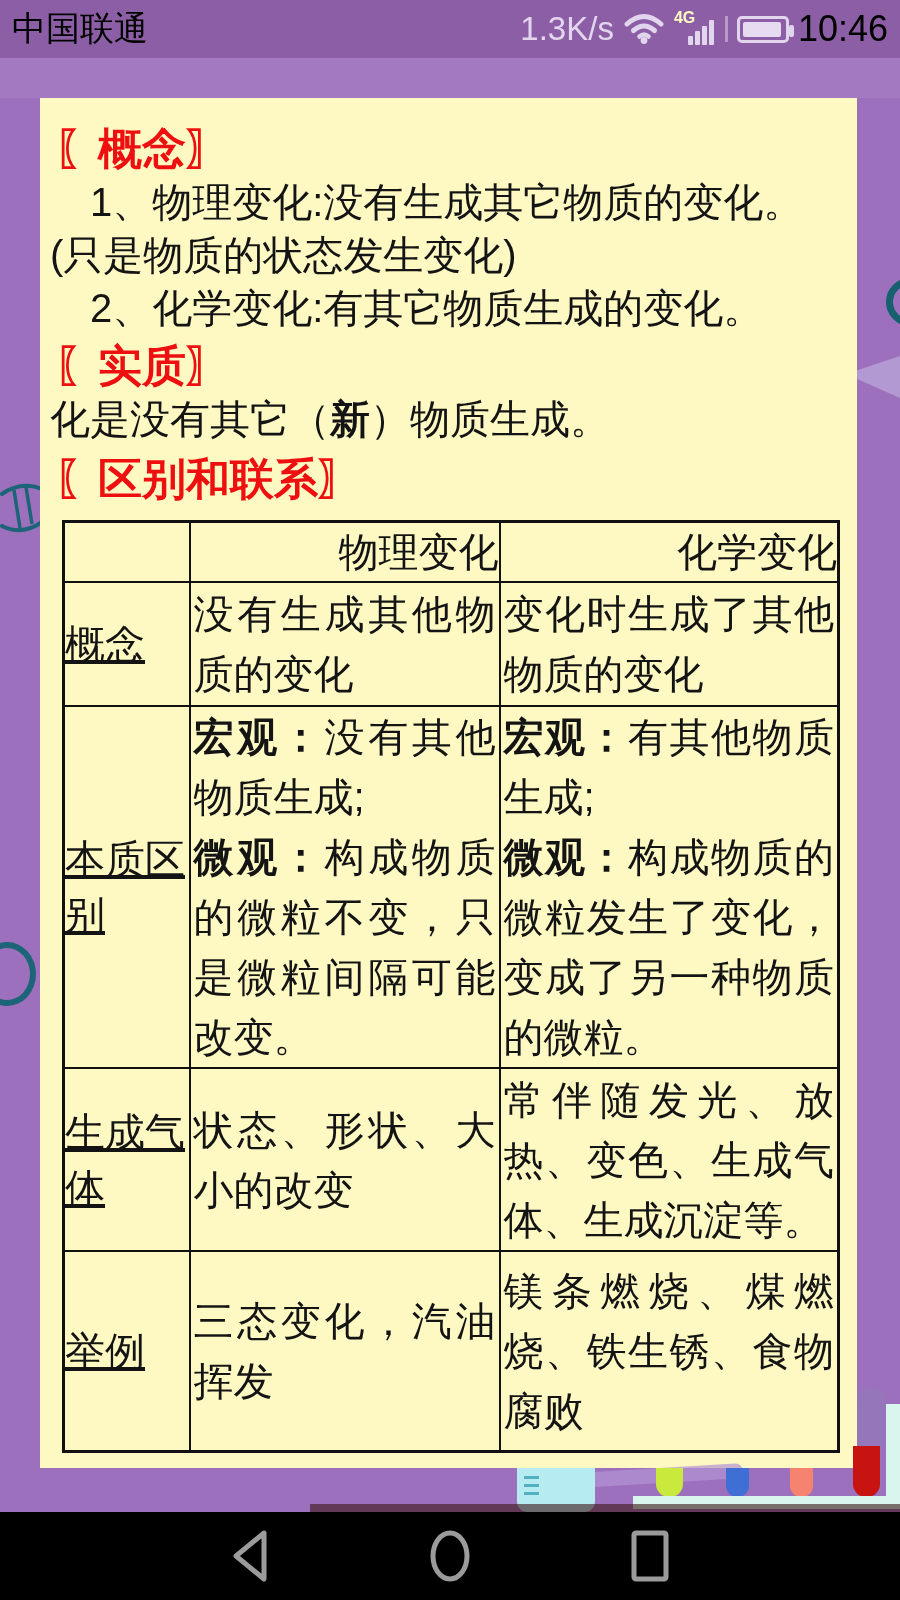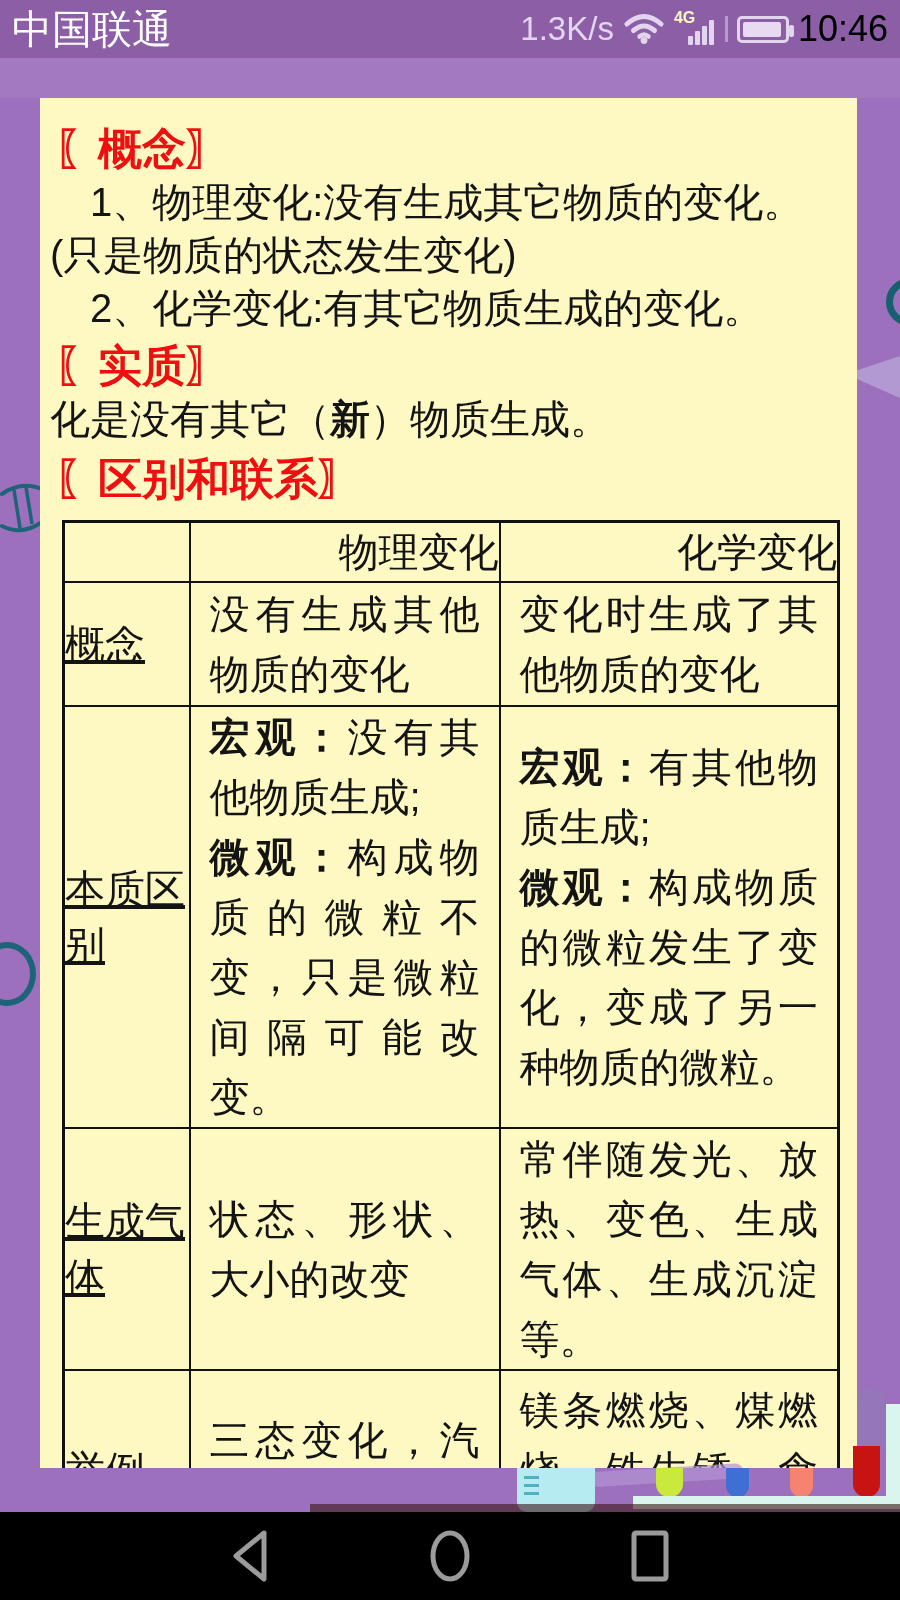--- a/index.html
+++ b/index.html
@@ -3,21 +3,21 @@
 <meta charset="utf-8">
 <style>
   * { margin:0; padding:0; box-sizing:border-box; }
   html,body { width:900px; }
   body { font-family:"Liberation Sans","DejaVu Sans",sans-serif; }
   #screen { position:relative; width:900px; height:1600px; background:#9c70bc; overflow:hidden; }
 
   
   #status-bar { position:absolute; left:0; top:0; width:900px; height:58px; background:#8c5ea6;
     display:flex; align-items:center; justify-content:space-between; padding:0 12px; z-index:10; }
-  #status-bar .carrier { color:#ffffff; font-size:40px; }
+  #status-bar .carrier { color:#000000; font-size:34px; }
   .sb-right { display:flex; align-items:center; gap:9px; }
   .sb-right .speed { color:#e2d5ee; font-size:33px; }
   .sig-block { position:relative; width:42px; height:40px; }
   .sig-4g { position:absolute; top:0; left:0; color:#fef9c3; font-size:16px; font-weight:bold; }
   .sig-bars { position:absolute; bottom:4px; right:2px; display:flex; align-items:flex-end; gap:2px; }
   .sig-bars i { display:block; width:5px; background:#e2d5ee; border-radius:1px; }
   .sb-divider { width:3px; height:26px; background:rgba(226,213,238,.5); }
   .battery { position:relative; width:52px; height:27px; border:3px solid #e2d5ee; border-radius:5px; }
   .battery .fill { position:absolute; left:3px; top:3px; bottom:3px; width:82%; background:#e6dbf0; border-radius:2px; }
   .battery .nub { position:absolute; right:-8px; top:6px; width:5px; height:12px; background:#e2d5ee; border-radius:2px; }
@@ -41,21 +41,21 @@
   .b { font-weight:bold; }
   #h-essence { margin-top:4px; }
   #h-diff { margin-top:6px; }
 
   
   #cmp-table { width:775px; margin:14px 0 0 16px; border-collapse:collapse; table-layout:fixed;
     border:3px solid #111; font-size:40px; }
   #cmp-table td { border:2px solid #111; vertical-align:middle; }
   td.label-cell { text-align:left; line-height:56px; word-break:break-all; padding:0;text-decoration:underline; }
   td.head-cell { text-align:right; line-height:58px; }
-  td.cell { padding:0 19px; }
+  td.cell { padding:0 3px; }
   .cell .para { line-height:60px; text-align:justify; text-justify:inter-character; word-break:break-all; }
   tr.r-head { height:60px; } tr.r1 { height:124px; } tr.r2 { height:360px; } tr.r3 { height:183px; } tr.r4 { height:200px; }
 
   
   .decor { position:absolute; z-index:5; }
   #swoosh { left:578px; top:1468px; width:165px; height:15px; background:#b493d3; border-radius:8px; transform:rotate(-3.5deg); opacity:.7; }
   #beaker { left:517px; top:1468px; width:78px; height:44px; background:#b5ebf1; border-radius:0 0 10px 10px; }
   #beaker i { position:absolute; left:7px; width:15px; height:3px; background:#53b0c0; display:block; }
   #beaker i:nth-child(1){ top:8px; } #beaker i:nth-child(2){ top:16px; } #beaker i:nth-child(3){ top:24px; }
   #tube-yellow { left:656px; top:1468px; width:27px; height:29px; background:#c9e93c; border-radius:0 0 13px 13px; }

